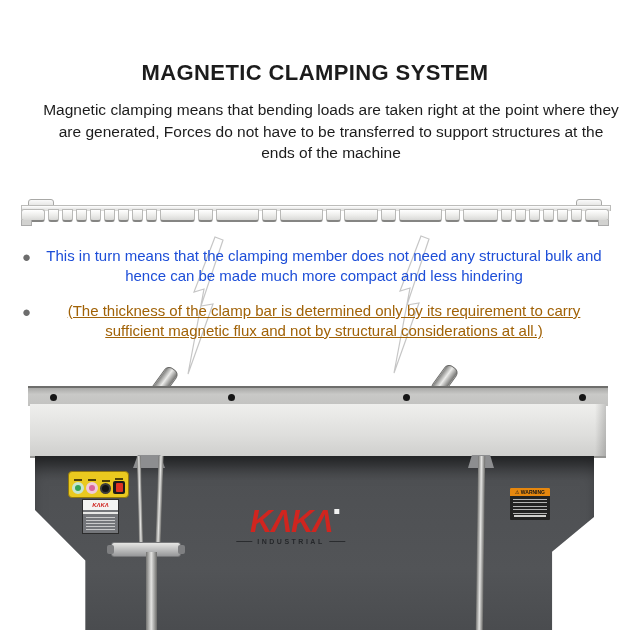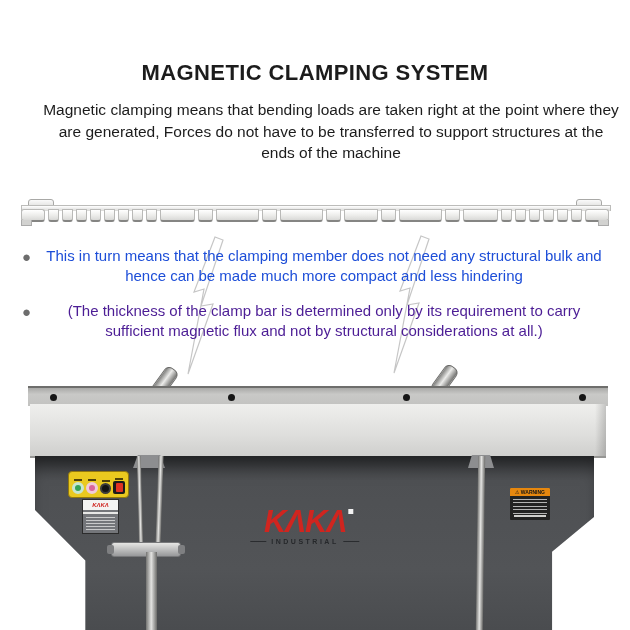--- a/index.html
+++ b/index.html
@@ -33,21 +33,21 @@
   .bar-tab.left{left:7px}.bar-tab.right{right:7px}
   .bar-nub{position:absolute;top:17px;width:9px;height:5px;background:#d2d2d0;border:1px solid #aaa;border-top:none;}
   .bar-nub.left{left:0}.bar-nub.right{right:0}
   .bar-segs{position:absolute;left:0;top:6px;width:100%;height:13px;display:flex;gap:3px;align-items:stretch;}
   .seg{background:linear-gradient(180deg,#ffffff 0%,#ececea 55%,#d9d9d7 100%);
     border:1px solid #b9b9b7;border-bottom:2px solid #858583;border-radius:1px 1px 3px 3px;}
   .seg.f{flex:0 0 9px;} .seg.m{flex:0 0 13px;}
   .seg.w4{flex:4 1 0;} .seg.w5{flex:5 1 0;}
   .seg.end{flex:0 0 22px;border-radius:3px;}
   
-  .machine{position:absolute;left:0;top:360px;width:582px;height:270px;z-index:2;padding-left:28px;}
+  .machine{position:absolute;left:0;top:360px;width:582px;height:270px;z-index:2;}
   .handle{position:absolute;width:13px;height:30px;border-radius:6px;
     background:linear-gradient(90deg,#7e7e7c,#ececea 45%,#6f6f6d);
     border:1px solid #6a6a68;}
   .handle.left{left:157px;top:6px;transform:rotate(36deg);}
   .handle.right{left:437px;top:4px;transform:rotate(36deg);}
   .beam-top{position:absolute;left:28px;top:26px;width:580px;height:18px;
     background:linear-gradient(180deg,#a9a9a7,#c9c9c7 35%,#c2c2c0);
     border-top:2px solid #6e6e6c;}
   .bolt-dot{position:absolute;top:6px;width:7px;height:7px;border-radius:50%;background:#161616;}
   .beam-face{position:absolute;left:30px;top:44px;width:576px;height:52px;
@@ -157,21 +157,21 @@
     <polygon points="31,1 10,56 20,53 4,138 29,68 17,70 39,4" fill="none" stroke="#c6c6c6" stroke-width="1.2"></polygon>
   </svg>
 
   <div class="bullets">
     <div class="bullet-item">
       <span class="bullet-dot">●</span>
       <span class="bullet-text" style="color: #1d4ed8;">This in turn means that the clamping member does not need any structural bulk and hence can be made much more compact and less hindering</span>
     </div>
     <div class="bullet-item">
       <span class="bullet-dot">●</span>
-      <span class="bullet-text" style="color: #4c1d95;">(The thickness of the clamp bar is determined only by its requirement to carry sufficient magnetic flux and not by structural considerations at all.)</span>
+      <span class="bullet-text" style="color: #a16207; text-decoration: underline;">(The thickness of the clamp bar is determined only by its requirement to carry sufficient magnetic flux and not by structural considerations at all.)</span>
     </div>
   </div>
 
   <div class="machine">
     <div class="handle left"></div>
     <div class="handle right"></div>
 
     <div class="beam-top">
       <span class="bolt-dot" style="left:22px"></span>
       <span class="bolt-dot" style="left:200px"></span>

